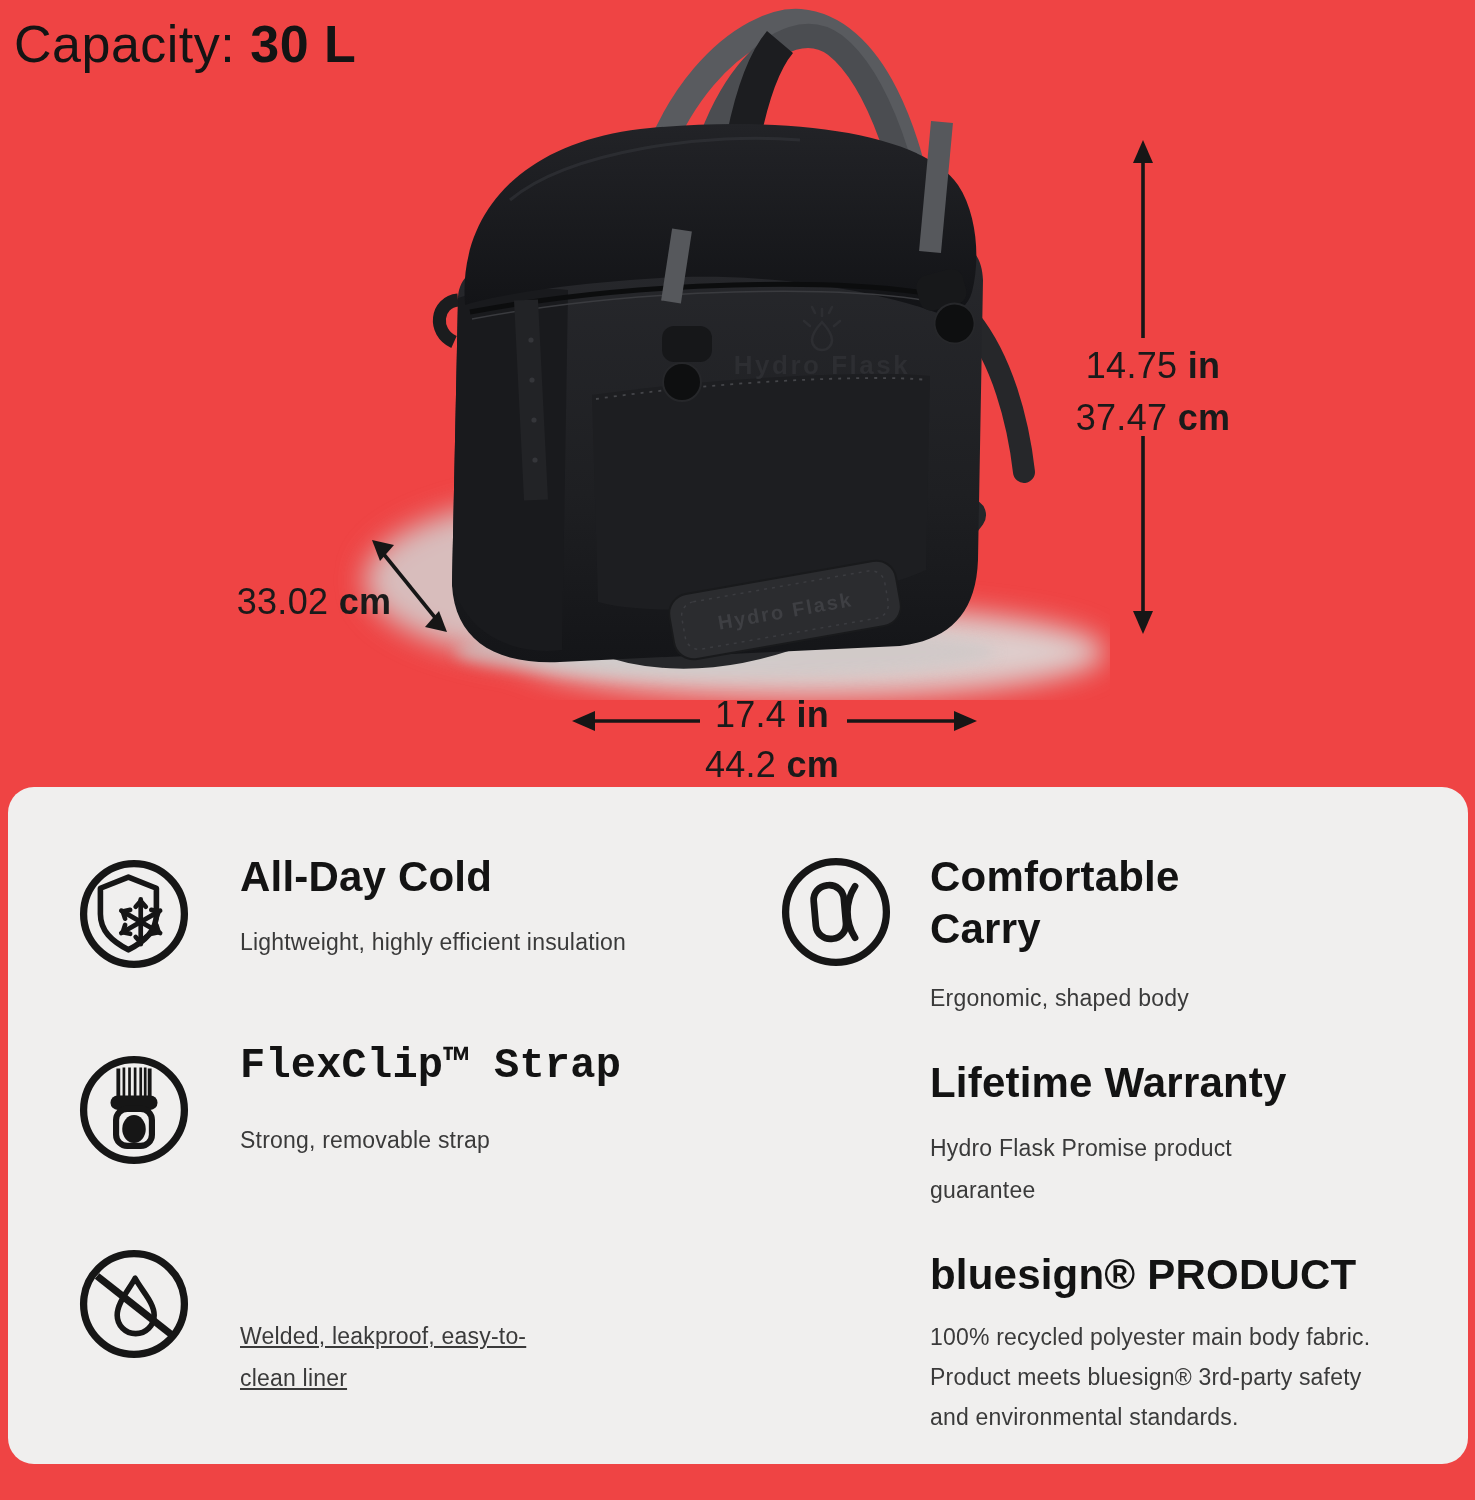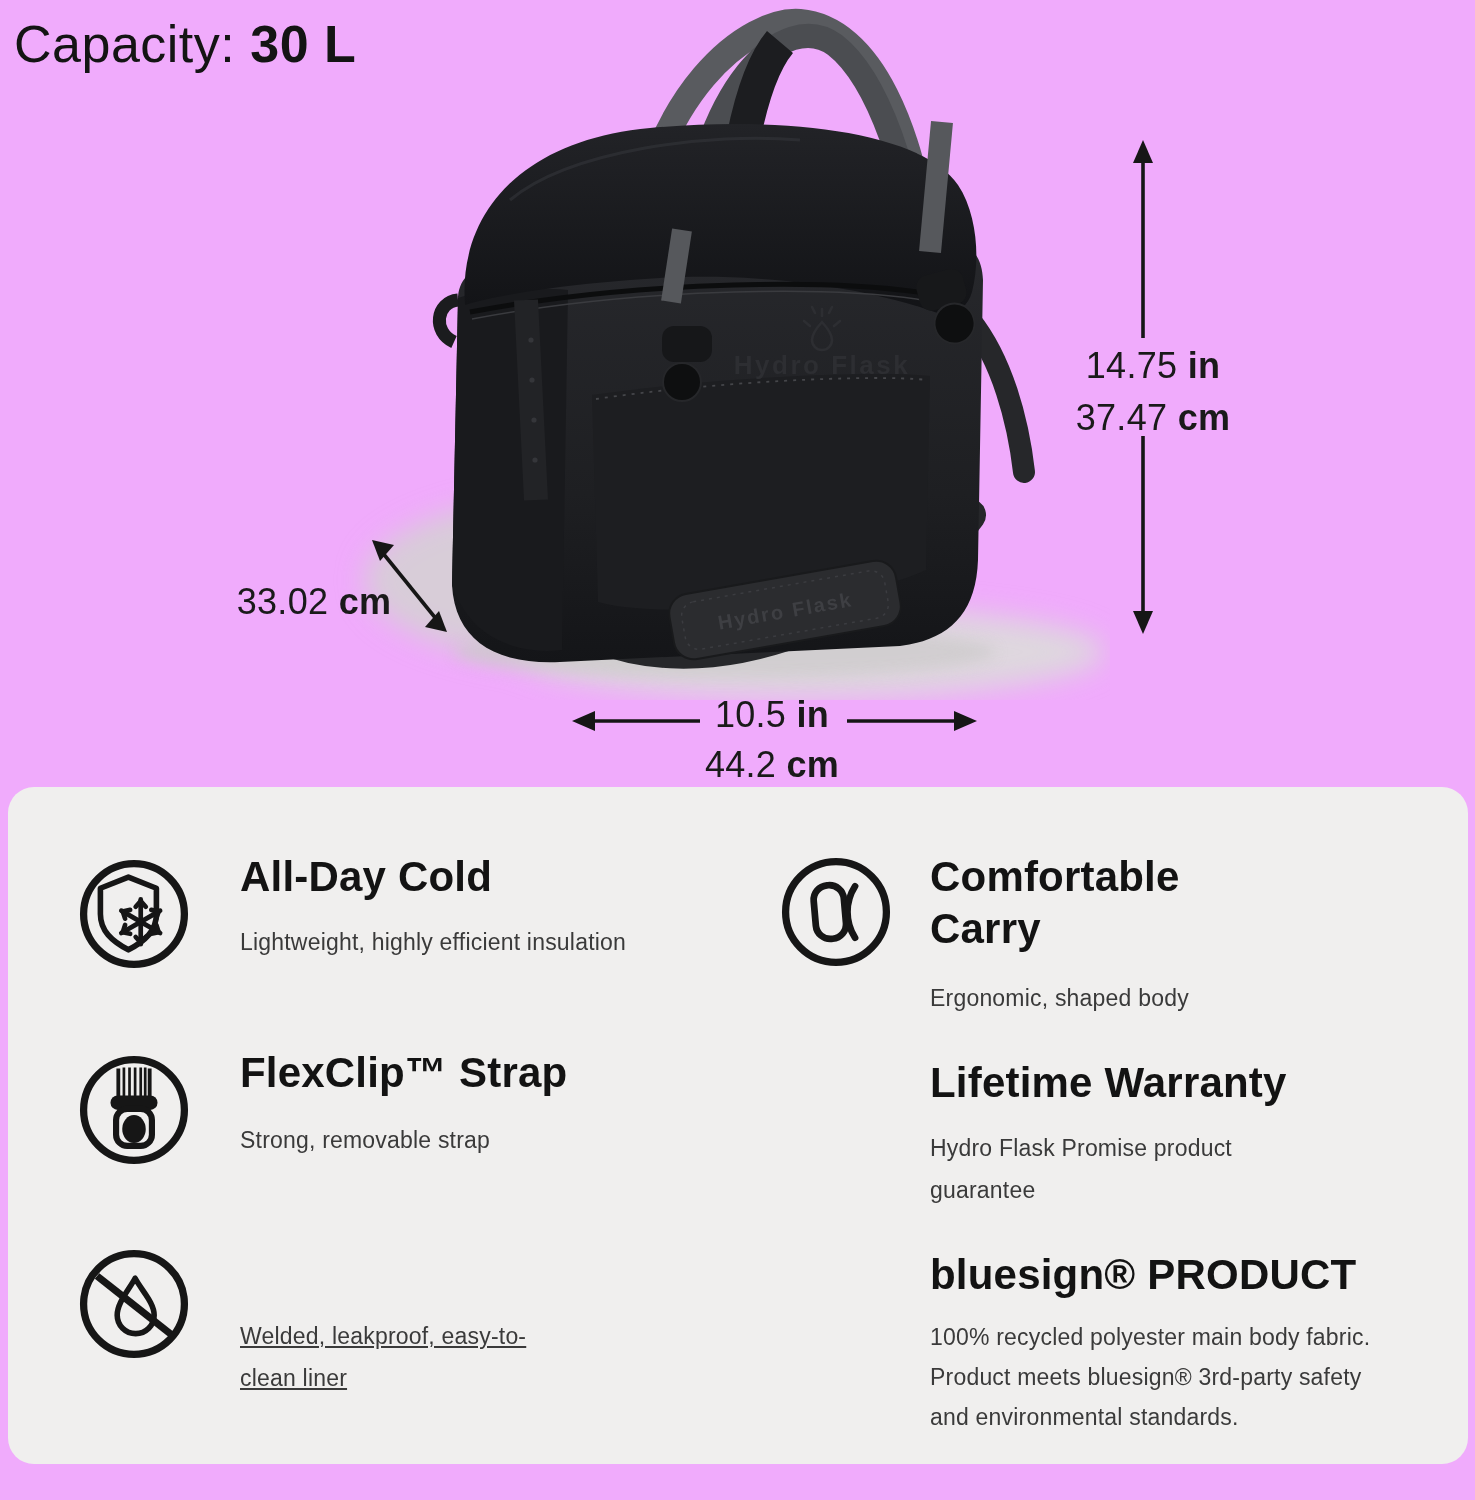--- a/index.html
+++ b/index.html
@@ -1,17 +1,17 @@
 <!DOCTYPE html>
 <html><head>
 <meta charset="utf-8">
 <style>
   html,body{margin:0;padding:0;background:#ffffff;}
   #canvas{
-    position:relative;width:1475px;height:1500px;background:#f0abfc;
+    position:relative;width:1475px;height:1500px;background:#ef4444;
     font-family:"Liberation Sans", sans-serif;color:#161616;overflow:hidden;
   }
   
   .capacity{position:absolute;left:14px;top:14px;font-size:52px;line-height:60px;letter-spacing:.5px;color:#141414;}
   .capacity .val{font-weight:700;}
   
   .dim{position:absolute;font-size:36px;line-height:52px;color:#1a1a1a;text-align:center;letter-spacing:.3px;}
   .dim .u{font-weight:700;}
   .arrow-svg{position:absolute;}
   .arrow-svg line{stroke:#161616;stroke-width:3.6;}
@@ -134,21 +134,21 @@
 
   <svg class="arrow-svg" style="left:570px;top:706px;" width="132" height="30" viewBox="0 0 132 30">
     <polygon points="2,15 25,5 25,25"></polygon>
       <line x1="22" y1="15" x2="130" y2="15"></line>
   </svg>
   <svg class="arrow-svg" style="left:845px;top:706px;" width="134" height="30" viewBox="0 0 134 30">
     <line x1="2" y1="15" x2="112" y2="15"></line>
       <polygon points="132,15 109,5 109,25"></polygon>
   </svg>
   <div class="dim" style="left:662px;top:690px;width:220px;line-height:50px;">
-    <div><span>10.5</span> <span class="u">in</span></div>
+    <div><span>17.4</span> <span class="u">in</span></div>
     <div><span>44.2</span> <span class="u">cm</span></div>
   </div>
 
   <div class="panel">
 
     <div class="ficon" style="left:70px;top:71px;">
       <svg viewBox="0 0 100 100" fill="none" stroke="#161616">
         <circle cx="50" cy="50" r="45" stroke-width="6.5"></circle>
         <path d="M45,17 L70,27 V50 C70,65 60,74 45,82 C30,74 20,65 20,50 V27 Z" stroke-width="5" stroke-linejoin="round"></path>
         <g transform="translate(56,57)" stroke-width="4.2" stroke-linecap="round">
@@ -170,21 +170,21 @@
     <div class="ficon" style="left:70px;top:267px;">
       <svg viewBox="0 0 100 100" fill="none" stroke="#161616">
         <circle cx="50" cy="50" r="45" stroke-width="6.5"></circle>
         <path d="M36,13 V38 M64,13 V38" stroke-width="3.4"></path>
         <path d="M41,12 V38 M46,12 V38 M51,12 V38 M56,12 V38 M60,12 V38" stroke-width="2.4"></path>
         <rect x="29" y="37" width="42" height="13" rx="6.5" fill="#161616" stroke="none"></rect>
         <rect x="34" y="49" width="32" height="33" rx="10" stroke-width="5.5"></rect>
         <ellipse cx="50" cy="67" rx="10.5" ry="12.5" fill="#161616" stroke="none"></ellipse>
       </svg>
     </div>
-    <div class="ftitle" style="left:232px;top:260px;width:520px;">FlexClip™ Strap</div>
+    <div class="ftitle" style="left:232px;top:253px;width:520px;font-family:Liberation Mono, monospace;">FlexClip™ Strap</div>
     <div class="fdesc" style="left:232px;top:332px;width:430px;">Strong, removable strap</div>
 
     <div class="ficon" style="left:70px;top:461px;">
       <svg viewBox="0 0 100 100" fill="none" stroke="#161616">
         <circle cx="50" cy="50" r="45" stroke-width="6.5"></circle>
         <path d="M51,27 C45,38 35,49 35,60 A16.5,16.5 0 0 0 68,60 C68,49 57,38 51,27 Z" stroke-width="5" stroke-linejoin="round"></path>
         <line x1="17" y1="25" x2="83" y2="77" stroke-width="6.5"></line>
       </svg>
     </div>
     <div class="fdesc" style="left:232px;top:528px;width:340px;text-decoration:underline;">Welded, leakproof, easy-to-clean liner</div>

